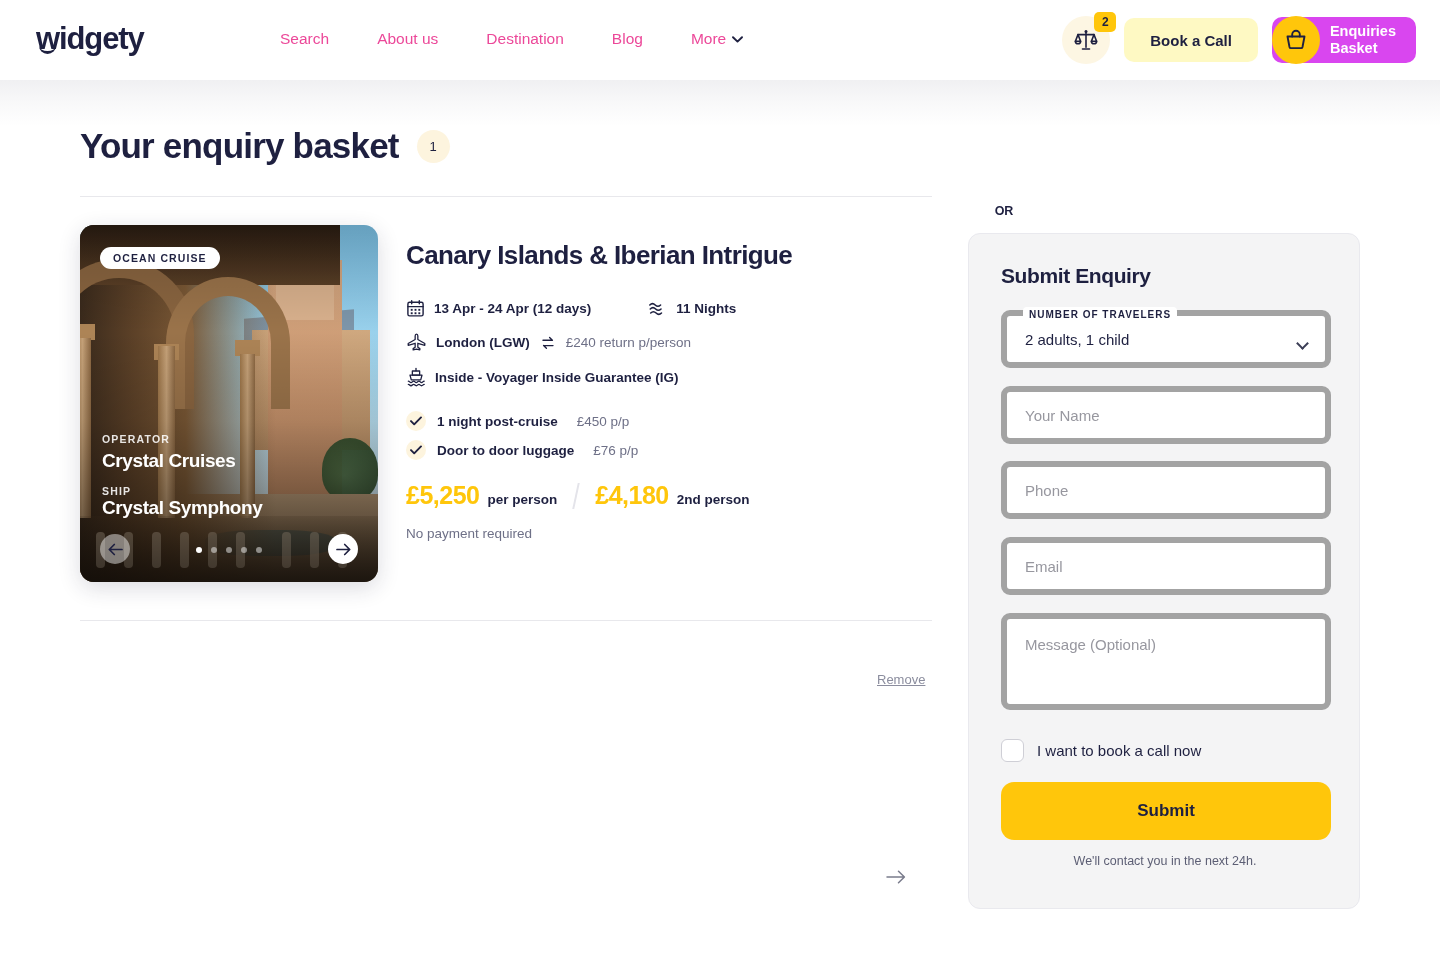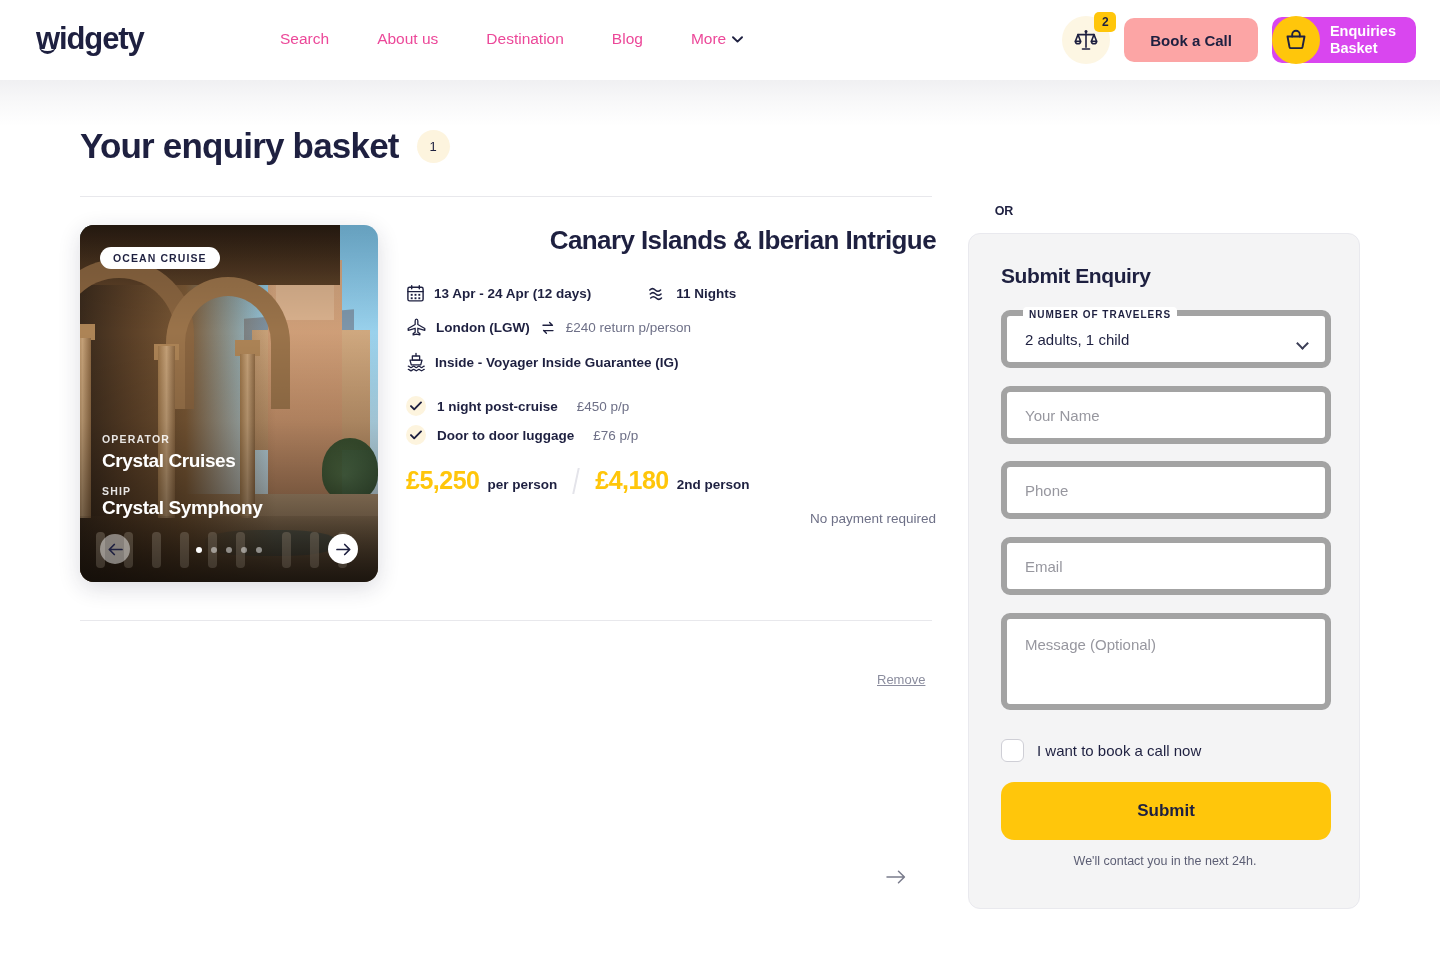--- a/index.html
+++ b/index.html
@@ -48,21 +48,21 @@
   }
   .badge-2 {
     position:absolute; top:-4px; right:-6px;
     min-width:22px; height:20px; padding:0 5px;
     background:#FFC60B; border-radius:5px;
     font-size:12px; font-weight:bold; color:#1e2040;
     display:flex; align-items:center; justify-content:center;
   }
   .btn-book-call {
     height:44px; padding:0 26px; border-radius:10px;
-    background:#fca5a5; color:#1e2040; font-size:15px; font-weight:bold;
+    background:#fef9c3; color:#1e2040; font-size:15px; font-weight:bold;
     display:flex; align-items:center; justify-content:center; border:none; cursor:pointer;
     font-family:"Liberation Sans", sans-serif;
   }
   .btn-basket {
     height:46px; border-radius:10px; background:#d946ef;
     display:flex; align-items:center; padding-right:20px; cursor:pointer; border:none;
     position:relative;
   }
   .basket-circle {
     width:48px; height:48px; border-radius:50%;
@@ -163,21 +163,21 @@
     position:absolute; bottom:18px; width:30px; height:30px; border-radius:50%;
     display:flex; align-items:center; justify-content:center; cursor:pointer; border:none;
   }
   .nav-prev { left:20px; background:rgba(255,255,255,.45); }
   .nav-next { right:20px; background:#fff; }
   .dots { position:absolute; bottom:29px; left:50%; transform:translateX(-50%); display:flex; gap:9px; }
   .dot { width:6px; height:6px; border-radius:50%; background:rgba(255,255,255,.48); cursor:pointer; }
   .dot.active { background:#fff; }
 
   
-  .detail { position:absolute; left:406px; top:145px; width:530px;text-align:right; }
+  .detail { position:absolute; left:406px; top:160px; width:530px; }
   .trip-title { font-size:26px; font-weight:bold; letter-spacing:-0.6px; color:#1e2040; margin-bottom:28px; }
   .meta-row { display:flex; align-items:center; margin-bottom:14px; }
   .meta-item { display:flex; align-items:center; gap:9px; }
   .meta-strong { font-size:13.5px; font-weight:bold; color:#1e2040; }
   .meta-light { font-size:13.5px; color:#6e7087; font-weight:400; }
   .gap-nights { margin-left:56px; }
   .icon { display:inline-flex; align-items:center; justify-content:center; flex:0 0 auto; }
 
   .addon { display:flex; align-items:center; gap:11px; margin-bottom:9px; }
   .check-circle { width:20px; height:20px; border-radius:50%; background:#FDF4DE; display:flex; align-items:center; justify-content:center; flex:0 0 20px; }

